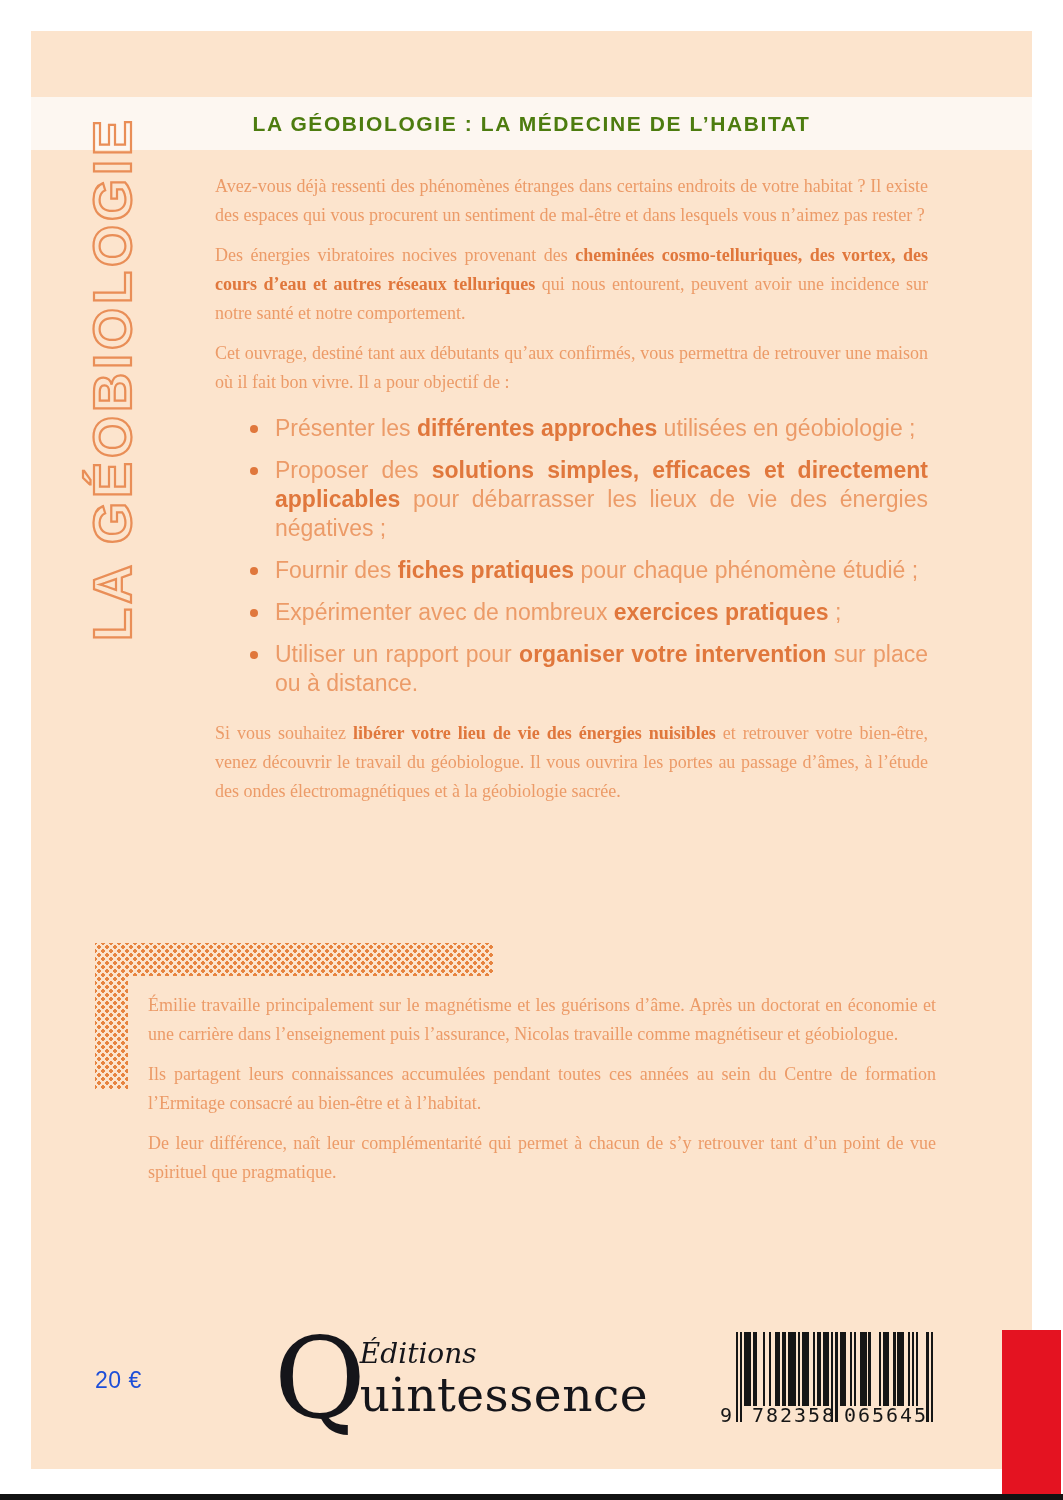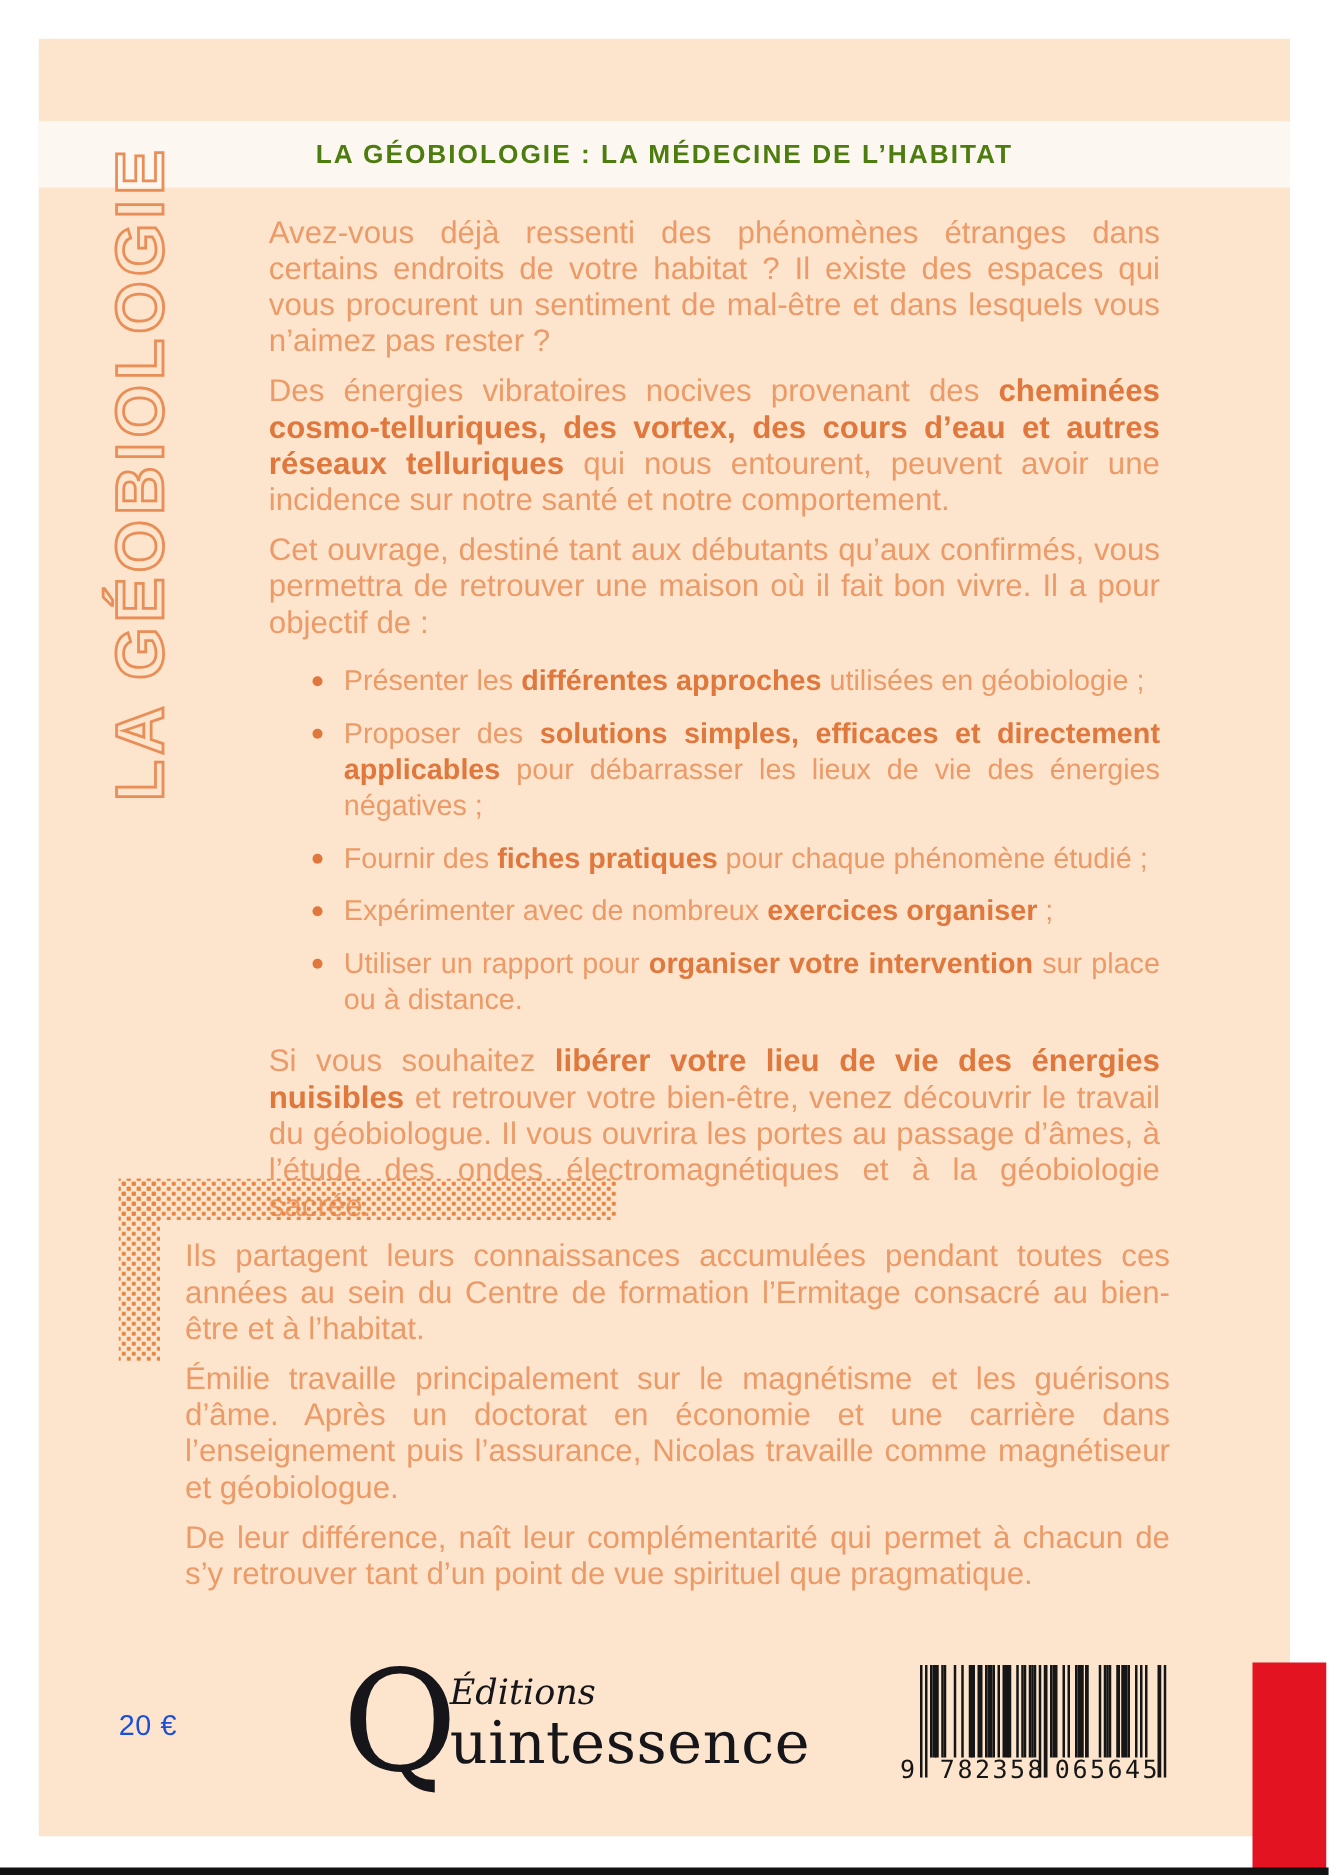--- a/index.html
+++ b/index.html
@@ -9,22 +9,22 @@
   .panel{position:absolute;left:31px;top:31px;width:1001px;height:1438px;background:#fce4cd;}
   .title-band{position:absolute;left:31px;top:97px;width:1001px;height:53px;background:#fdf7f1;
     display:flex;align-items:center;justify-content:center;}
   .title-band span{font-size:21px;font-weight:700;letter-spacing:1.6px;color:#4d7c0f;}
   .spine{position:absolute;left:64px;top:158px;width:96px;height:440px;
     display:flex;align-items:center;justify-content:center;
     writing-mode:vertical-rl;transform:rotate(180deg);
     font-size:54px;font-weight:800;letter-spacing:4px;
     color:transparent;-webkit-text-stroke:2.2px #e98e57;white-space:nowrap;}
   .content{position:absolute;left:215px;top:172px;width:713px;}
-  .content p,.bio p{margin:0 0 11px 0;font-size:25px;line-height:29px;color:#ec9b68;
-    text-align:justify;text-justify:inter-word;}
+  .content p,.bio p{margin:0 0 11px 0;font-size:18px;line-height:29px;color:#ec9b68;
+    text-align:justify;text-justify:inter-word;font-family:Liberation Serif, serif;}
   .content strong,.bio strong{color:#e0773c;font-weight:700;}
   ul.objectives{list-style:none;margin:17px 0 21px 0;padding:0 0 0 60px;}
   ul.objectives li{position:relative;margin:0 0 13px 0;font-size:23px;line-height:29px;
     color:#ec9b68;text-align:justify;}
   ul.objectives li::before{content:"";position:absolute;left:-25px;top:11px;width:8px;height:8px;
     border-radius:50%;background:#e0773c;}
   .closing{margin-top:22px;}
   .dots-h,.dots-v{position:absolute;
     background-image:radial-gradient(circle,#e78440 1.6px,transparent 1.9px),
                      radial-gradient(circle,#e78440 1.6px,transparent 1.9px);
@@ -64,32 +64,32 @@
   <div class="spine">LA GÉOBIOLOGIE</div>
 
   <div class="content">
     <p>Avez-vous déjà ressenti des phénomènes étranges dans certains endroits de votre habitat ? Il existe des espaces qui vous procurent un sentiment de mal-être et dans lesquels vous n’aimez pas rester ?</p>
     <p>Des énergies vibratoires nocives provenant des <strong>cheminées cosmo-telluriques, des vortex, des cours d’eau et autres réseaux telluriques</strong> qui nous entourent, peuvent avoir une incidence sur notre santé et notre comportement.</p>
     <p>Cet ouvrage, destiné tant aux débutants qu’aux confirmés, vous permettra de retrouver une maison où il fait bon vivre. Il a pour objectif de :</p>
     <ul class="objectives">
       <li>Présenter les <strong>différentes approches</strong> utilisées en géobiologie ;</li>
       <li>Proposer des <strong>solutions simples, efficaces et directement applicables</strong> pour débarrasser les lieux de vie des énergies négatives ;</li>
       <li>Fournir des <strong>fiches pratiques</strong> pour chaque phénomène étudié ;</li>
-      <li>Expérimenter avec de nombreux <strong>exercices organiser</strong> ;</li>
+      <li>Expérimenter avec de nombreux <strong>exercices pratiques</strong> ;</li>
       <li>Utiliser un rapport pour <strong>organiser votre intervention</strong> sur place ou à distance.</li>
     </ul>
     <p class="closing">Si vous souhaitez <strong>libérer votre lieu de vie des énergies nuisibles</strong> et retrouver votre bien-être, venez découvrir le travail du géobiologue. Il vous ouvrira les portes au passage d’âmes, à l’étude des ondes électromagnétiques et à la géobiologie sacrée.</p>
   </div>
 
   <div class="dots-h"></div>
   <div class="dots-v"></div>
 
   <div class="bio">
+    <p>Émilie travaille principalement sur le magnétisme et les guérisons d’âme. Après un doctorat en économie et une carrière dans l’enseignement puis l’assurance, Nicolas travaille comme magnétiseur et géobiologue.</p>
     <p>Ils partagent leurs connaissances accumulées pendant toutes ces années au sein du Centre de formation l’Ermitage consacré au bien-être et à l’habitat.</p>
-    <p>Émilie travaille principalement sur le magnétisme et les guérisons d’âme. Après un doctorat en économie et une carrière dans l’enseignement puis l’assurance, Nicolas travaille comme magnétiseur et géobiologue.</p>
     <p>De leur différence, naît leur complémentarité qui permet à chacun de s’y retrouver tant d’un point de vue spirituel que pragmatique.</p>
   </div>
 
   <div class="price">20 €</div>
 
   <div class="logo">
     <span class="logo-q">Q</span>
     <span class="logo-text">
       <div class="logo-editions">Éditions</div>
       <div class="logo-quintessence">uintessence</div>

